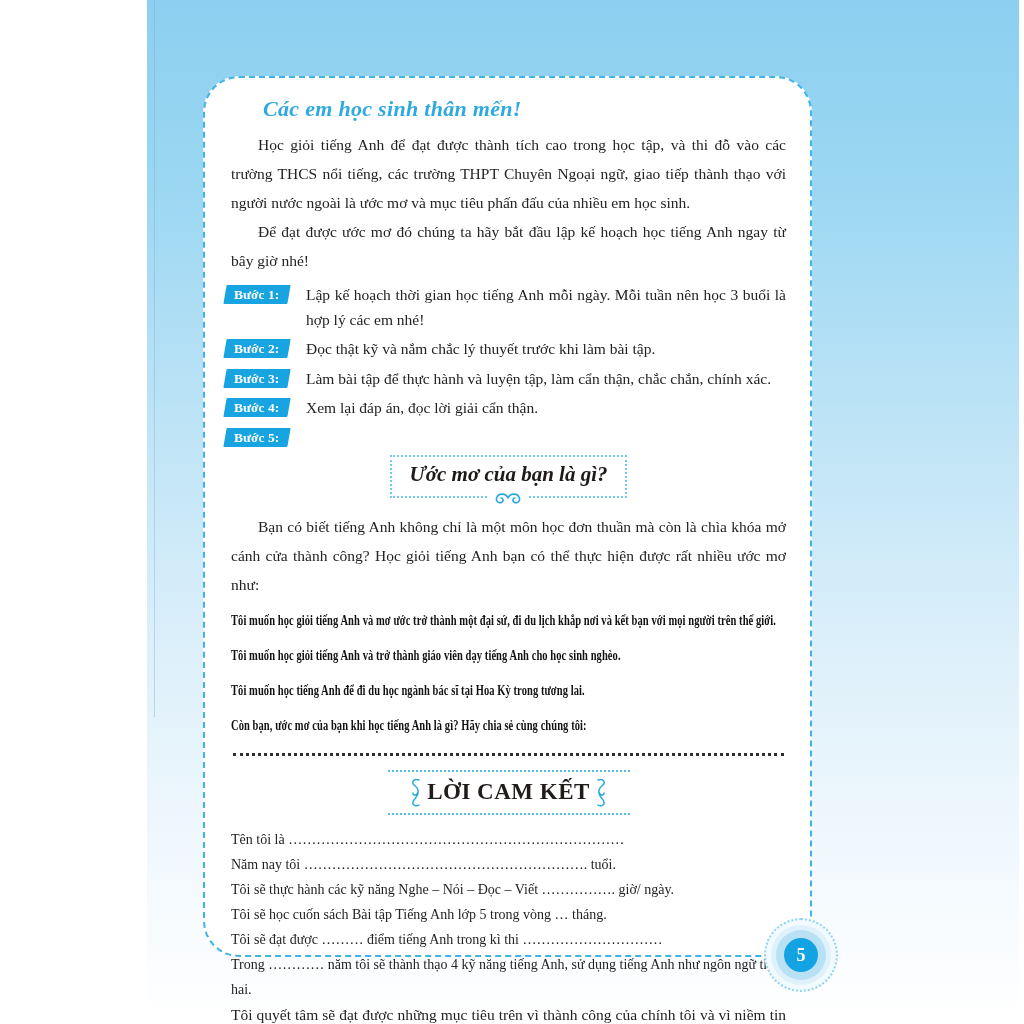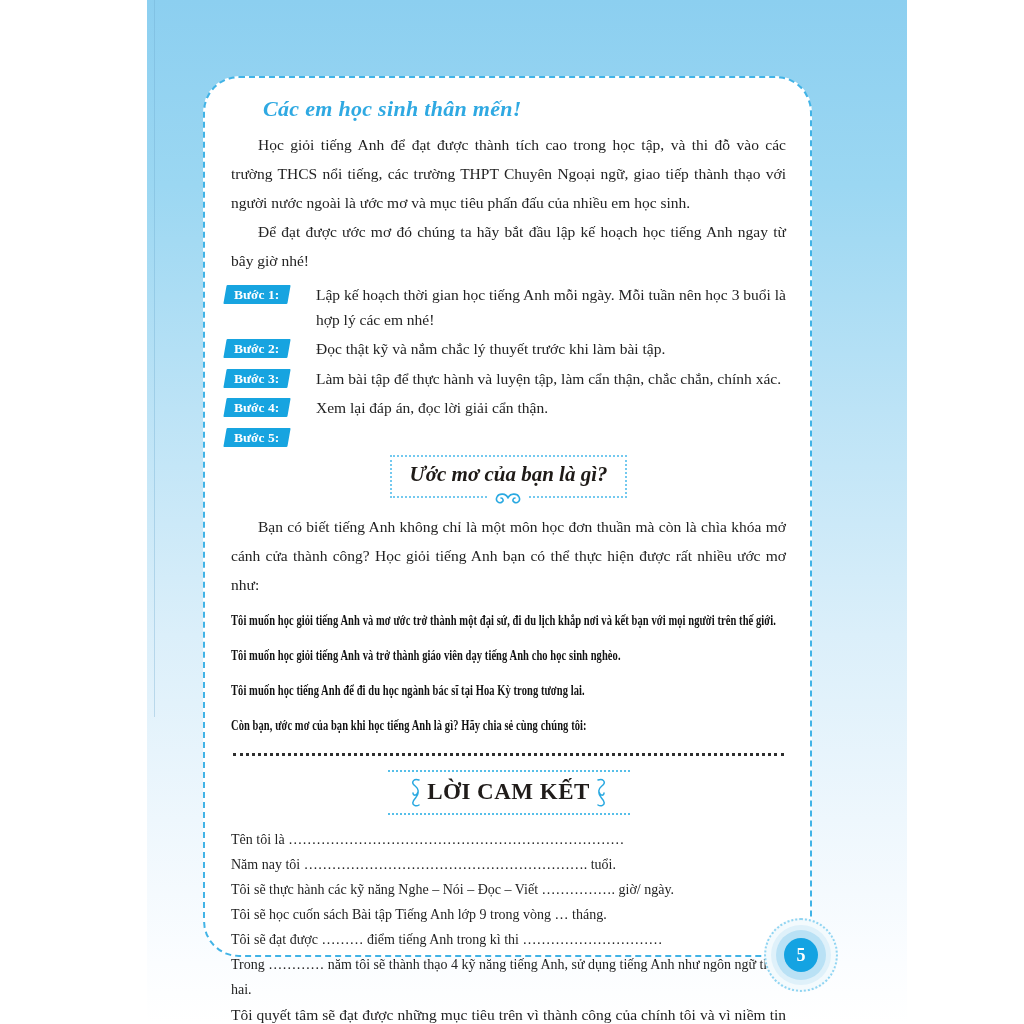--- a/index.html
+++ b/index.html
@@ -1,21 +1,21 @@
 <!DOCTYPE html>
 <html><head>
 <meta charset="utf-8">
 <style>
   html,body{margin:0;padding:0;}
   body{
     width:1024px;height:1024px;position:relative;background:#ffffff;overflow:hidden;
     font-family:"Liberation Serif","DejaVu Serif",serif;color:#232323;
   }
   .photo{
-    position:absolute;left:147px;top:0;width:760px;height:1024px;
+    position:absolute;left:147px;top:0;width:872px;height:1024px;
     background:linear-gradient(180deg,#8ccff0 0%,#9bd7f2 18%,#bce3f6 40%,#dbeffa 62%,#eef7fd 80%,#fbfdff 94%,#ffffff 100%);
   }
   .photo-edge{
     position:absolute;left:7px;top:0;width:1px;height:70%;
     background:rgba(110,170,205,.35);
   }
   .sheet{
     position:absolute;left:56px;top:76px;width:609px;height:881px;
     background:#ffffff;border:2px dashed #41b3e6;border-radius:36px;
     box-sizing:border-box;
@@ -30,21 +30,21 @@
     margin:0;font-size:15.5px;line-height:29px;text-align:justify;text-indent:27px;
   }
   .steps{margin:8px 0 4px -6px;}
   .step-row{display:flex;align-items:flex-start;margin:0 0 5px 0;}
   .step-tag{
     flex:0 0 64px;background:#17a4e0;color:#fff;text-align:center;
     font-size:13.5px;font-weight:700;line-height:19px;height:19px;margin-top:2px;
     transform:skewX(-10deg);border-radius:1px;
   }
   .step-tag .untilt{display:inline-block;transform:skewX(10deg);}
-  .step-text{margin-left:27px;font-size:15.5px;line-height:24.5px;text-align:justify;}
+  .step-text{margin-left:17px;font-size:15.5px;line-height:24.5px;text-align:justify;}
 
   .dream-box{
     position:relative;width:fit-content;margin:8px auto 14px;
     border:2px dotted #74c9ef;padding:5px 17px 9px;
   }
   .dream-heading{
     font-size:21px;font-weight:700;font-style:italic;color:#1e1a17;white-space:nowrap;
   }
   .dream-swirl{
     position:absolute;left:50%;bottom:-9px;transform:translateX(-50%);
@@ -155,21 +155,21 @@
         <span class="ornament" style="transform:scaleX(-1);">
           <svg width="12" height="30" viewBox="0 0 12 30">
             <path d="M9,3 C4,1 1,5 4,8 C6,10 9,11 8,15 C7,19 3,19 3,16 M8,15 C9,19 4,21 3,25 C2,28 6,30 9,28" stroke="#2aa9e1" stroke-width="1.5" fill="none" stroke-linecap="round"></path>
           </svg>
         </span>
       </div>
 
       <p class="commit-line">Tên tôi là ………………………………………………………………</p>
       <p class="commit-line">Năm nay tôi ……………………………………………………. tuổi.</p>
       <p class="commit-line">Tôi sẽ thực hành các kỹ năng Nghe – Nói – Đọc – Viết ……………. giờ/ ngày.</p>
-      <p class="commit-line">Tôi sẽ học cuốn sách Bài tập Tiếng Anh lớp 9 trong vòng … tháng.</p>
+      <p class="commit-line">Tôi sẽ học cuốn sách Bài tập Tiếng Anh lớp 5 trong vòng … tháng.</p>
       <p class="commit-line">Tôi sẽ đạt được ……… điểm tiếng Anh trong kì thi …………………………</p>
       <p class="commit-line">Trong ………… năm tôi sẽ thành thạo 4 kỹ năng tiếng Anh, sử dụng tiếng Anh như ngôn ngữ thứ hai.</p>
       <p class="commit-para">Tôi quyết tâm sẽ đạt được những mục tiêu trên vì thành công của chính tôi và vì niềm tin của những người yêu thương tôi.</p>
 
     </div>
 
     <div class="page-badge">
       <div class="badge-ring-outer">
         <div class="badge-ring">
           <div class="badge-core">5</div>

